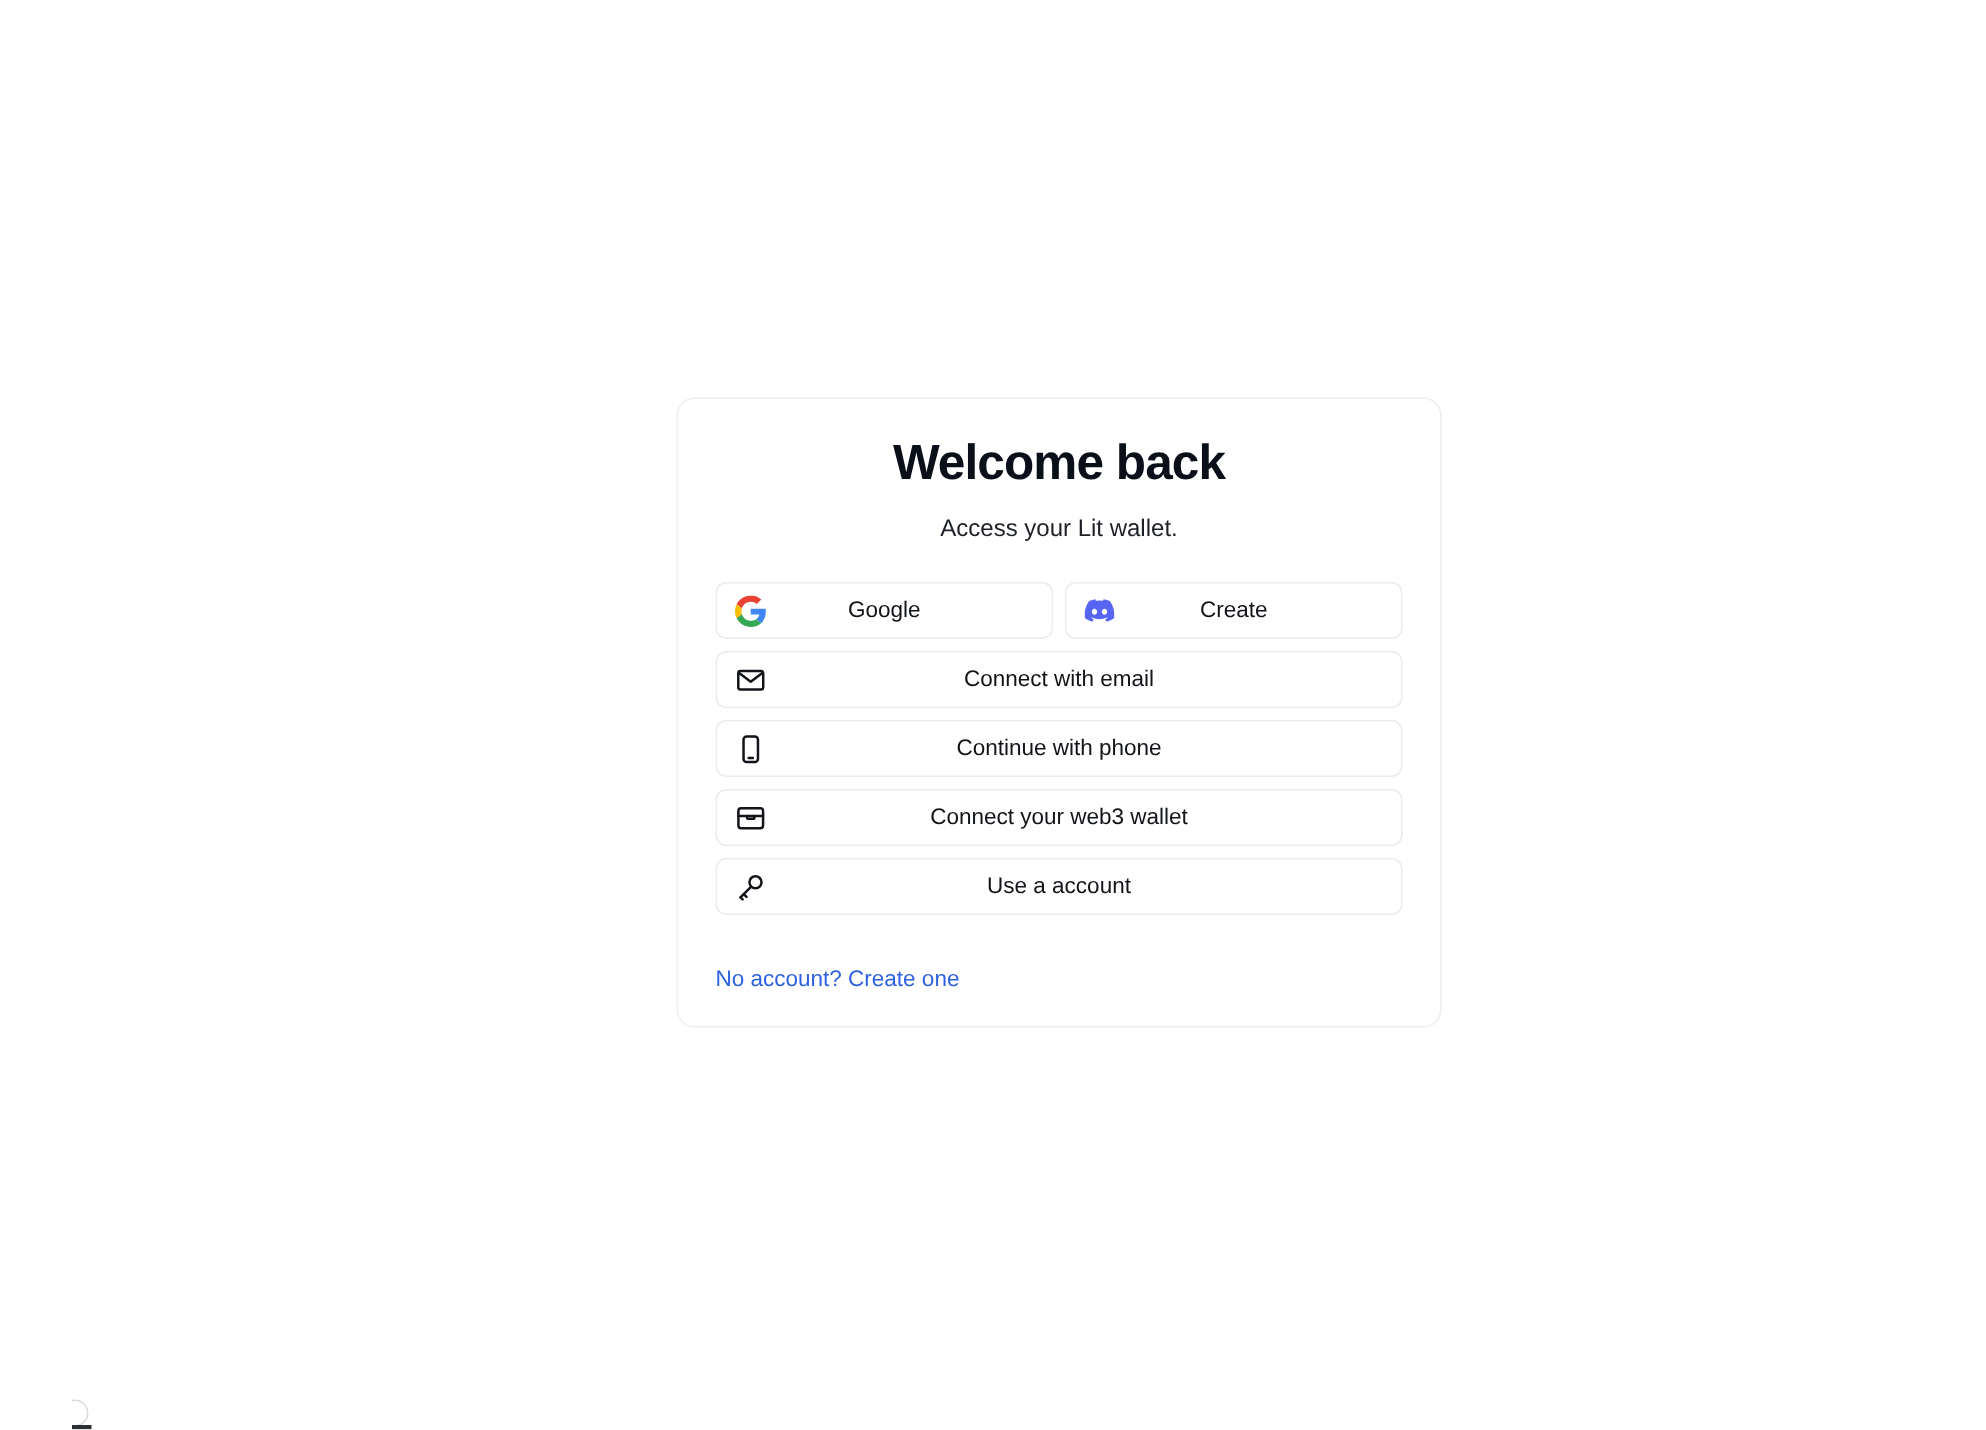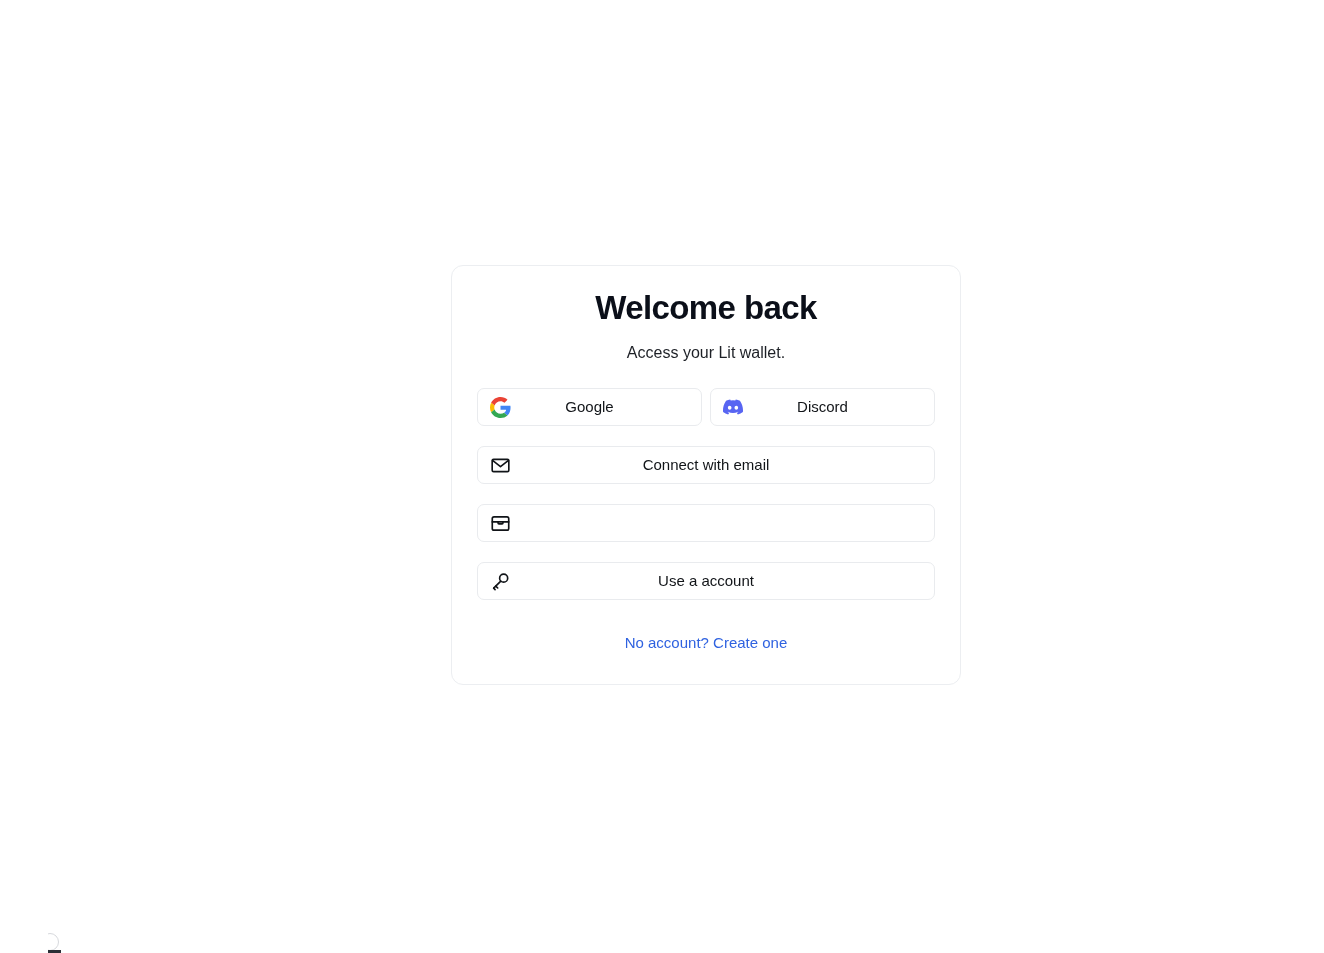--- a/index.html
+++ b/index.html
@@ -55,21 +55,21 @@
     line-height: 20px;
     color: #1d2026;
     font-family: "Liberation Sans", sans-serif;
   }
 
   
   .provider-list {
     margin-top: 25px;
     display: flex;
     flex-direction: column;
-    gap: 20px;
+    gap: 8px;
   }
 
   .provider-row {
     display: flex;
     flex-direction: row;
     gap: 8px;
   }
 
   .provider-btn {
     position: relative;
@@ -110,21 +110,20 @@
     pointer-events: none;
   }
 
   .provider-btn.half {
     width: 50%;
   }
 
   
   .card-footer {
     margin-top: 34px;
-    text-align: center;
   }
 
   .footer-link {
     font-size: 15px;
     line-height: 18px;
     color: #2f62e0;
     text-decoration: none;
     font-family: "Liberation Sans", sans-serif;
     cursor: pointer;
   }
@@ -175,44 +174,54 @@
           </span>
           <span class="btn-label">Google</span>
         </button>
 
         <button class="provider-btn half">
           <span class="btn-icon">
             <svg width="20" height="20" viewBox="0 0 127.14 96.36" xmlns="http://www.w3.org/2000/svg">
               <path fill="#5865F2" d="M107.7,8.07A105.15,105.15,0,0,0,81.47,0a72.06,72.06,0,0,0-3.36,6.83A97.68,97.68,0,0,0,49,6.83,72.37,72.37,0,0,0,45.64,0,105.89,105.89,0,0,0,19.39,8.09C2.79,32.65-1.71,56.6.54,80.21h0A105.73,105.73,0,0,0,32.71,96.36,77.7,77.7,0,0,0,39.6,85.25a68.42,68.42,0,0,1-10.85-5.18c.91-.66,1.8-1.34,2.66-2a75.57,75.57,0,0,0,64.32,0c.87.71,1.76,1.39,2.66,2a68.68,68.68,0,0,1-10.87,5.19,77,77,0,0,0,6.89,11.1A105.25,105.25,0,0,0,126.6,80.22h0C129.24,52.84,122.09,29.11,107.7,8.07ZM42.45,65.69C36.18,65.69,31,60,31,53s5-12.74,11.43-12.74S54,46,53.89,53,48.84,65.69,42.45,65.69Zm42.24,0C78.41,65.69,73.25,60,73.25,53s5-12.74,11.44-12.74S96.23,46,96.12,53,91.08,65.69,84.69,65.69Z"></path>
             </svg>
           </span>
-          <span class="btn-label">Discord</span>
+          <span class="btn-label">Create</span>
         </button>
 
       </div>
 
       <button class="provider-btn">
         <span class="btn-icon">
           <svg width="21" height="21" viewBox="0 0 24 24" fill="none" stroke="#111418" stroke-width="1.9" stroke-linecap="round" stroke-linejoin="round">
             <rect x="2.5" y="5" width="19" height="14" rx="1.6"></rect>
             <path d="M2.9 6.2 12 13.2l9.1-7"></path>
           </svg>
         </span>
         <span class="btn-label">Connect with email</span>
       </button>
 
+      <button class="provider-btn">
+        <span class="btn-icon">
+          <svg width="21" height="21" viewBox="0 0 24 24" fill="none" stroke="#111418" stroke-width="1.9" stroke-linecap="round" stroke-linejoin="round">
+            <rect x="6.5" y="2.2" width="11" height="19.6" rx="2.4"></rect>
+            <line x1="10.4" y1="18.6" x2="13.6" y2="18.6"></line>
+          </svg>
+        </span>
+        <span class="btn-label">Continue with phone</span>
+      </button>
 
       <button class="provider-btn">
         <span class="btn-icon">
           <svg width="21" height="21" viewBox="0 0 24 24" fill="none" stroke="#111418" stroke-width="1.9" stroke-linecap="round" stroke-linejoin="round">
             <rect x="2.6" y="4.4" width="18.8" height="15.2" rx="2"></rect>
             <path d="M2.6 10.2h18.8"></path>
             <path d="M9.2 10.2v1.2a1 1 0 0 0 1 1h3.6a1 1 0 0 0 1-1v-1.2"></path>
           </svg>
         </span>
+        <span class="btn-label">Connect your web3 wallet</span>
       </button>
 
       <button class="provider-btn">
         <span class="btn-icon">
           <svg width="21" height="21" viewBox="0 0 24 24" fill="none" stroke="#111418" stroke-width="1.9" stroke-linecap="round" stroke-linejoin="round">
             <circle cx="15.6" cy="8.2" r="4.6"></circle>
             <path d="M12.35 11.5 4.2 19.65"></path>
             <path d="M6.6 17.2l2.2 2.2"></path>
             <path d="M4.2 19.65l1.6 1.6"></path>
           </svg>

